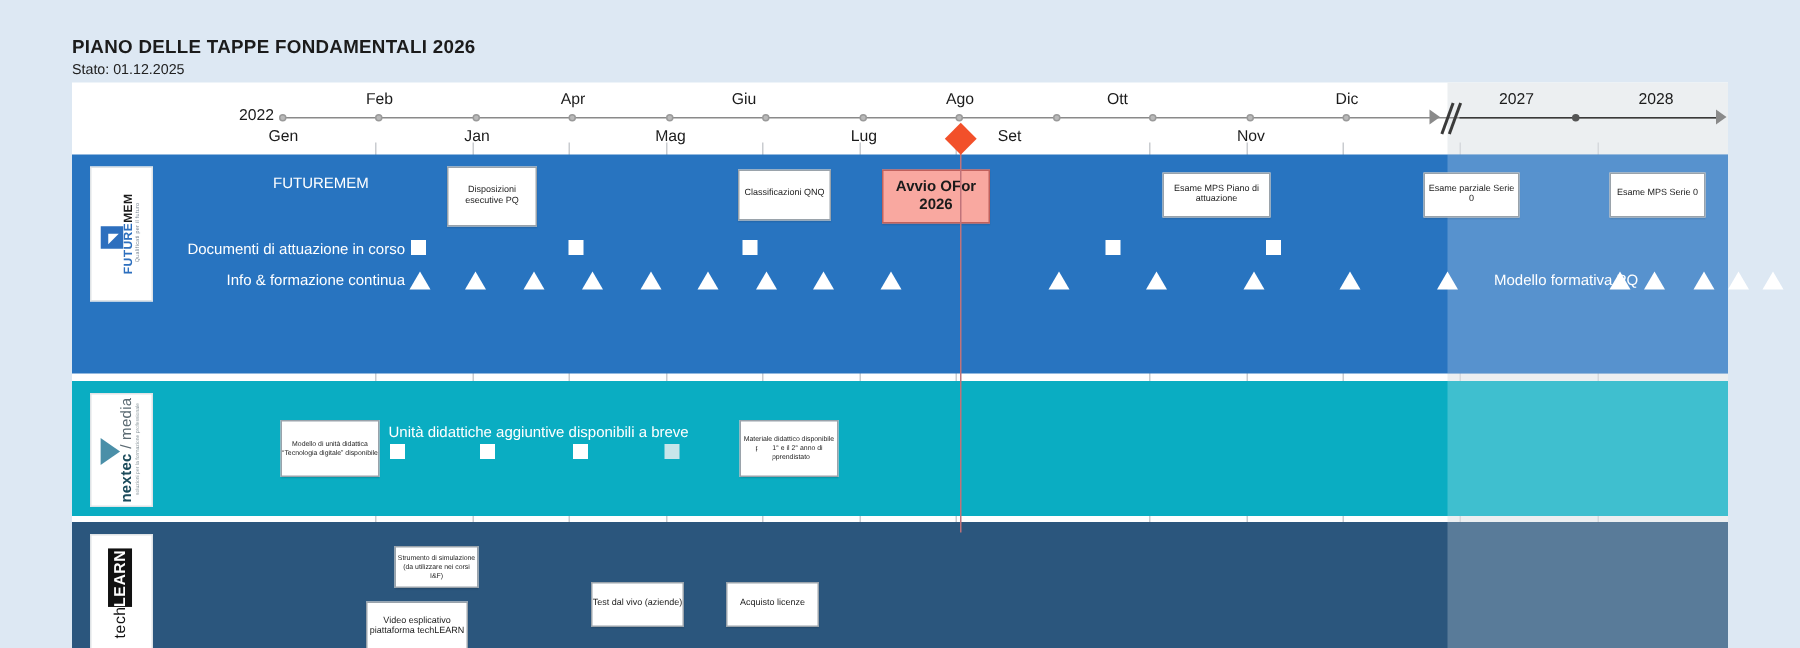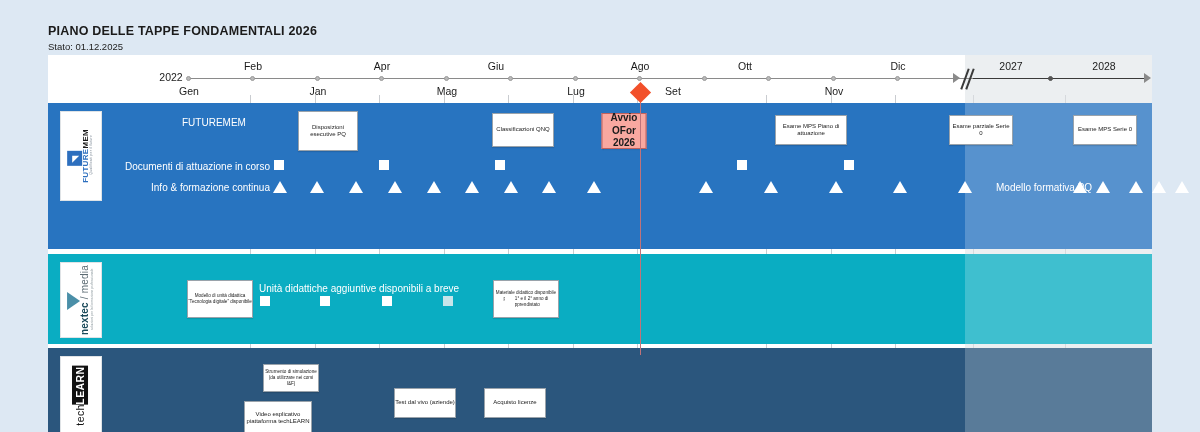--- a/index.html
+++ b/index.html
@@ -183,21 +183,21 @@
       </div>
 
       <div class="lane-txt" style="left:120px;top:14px">FUTUREMEM</div>
 
       <div class="mbox s2" style="left:280px;top:8px;width:60px;height:40px">
           <span>Disposizioni esecutive PQ</span>
         </div>
       <div class="mbox s2" style="left:475px;top:10px;width:62px;height:34px">
           <span>Classificazioni QNQ</span>
         </div>
-      <div class="mbox hi" style="left:576px;top:10px;width:45px;height:36px">
+      <div class="mbox hi" style="left:576px;top:10px;width:72px;height:36px">
           <span style="white-space:pre-line">Avvio OFor 2026</span>
         </div>
       <div class="mbox s2" style="left:763px;top:12px;width:72px;height:30px">
           <span>Esame MPS Piano di attuazione</span>
         </div>
       <div class="mbox s2" style="left:933px;top:12px;width:64px;height:30px">
           <span>Esame parziale Serie 0</span>
         </div>
       <div class="mbox s2" style="left:1057px;top:12px;width:64px;height:30px">
           <span>Esame MPS Serie 0</span>

